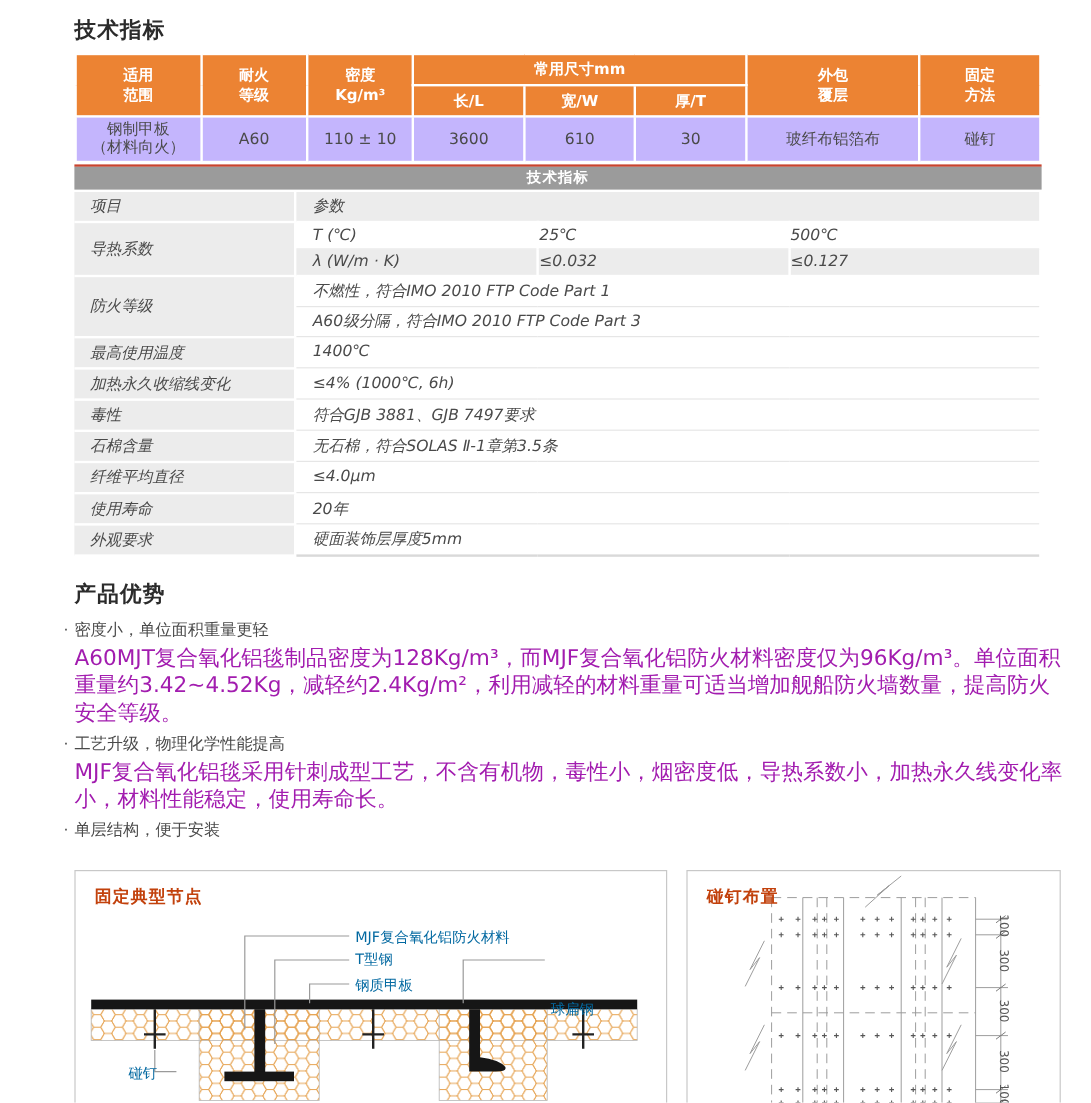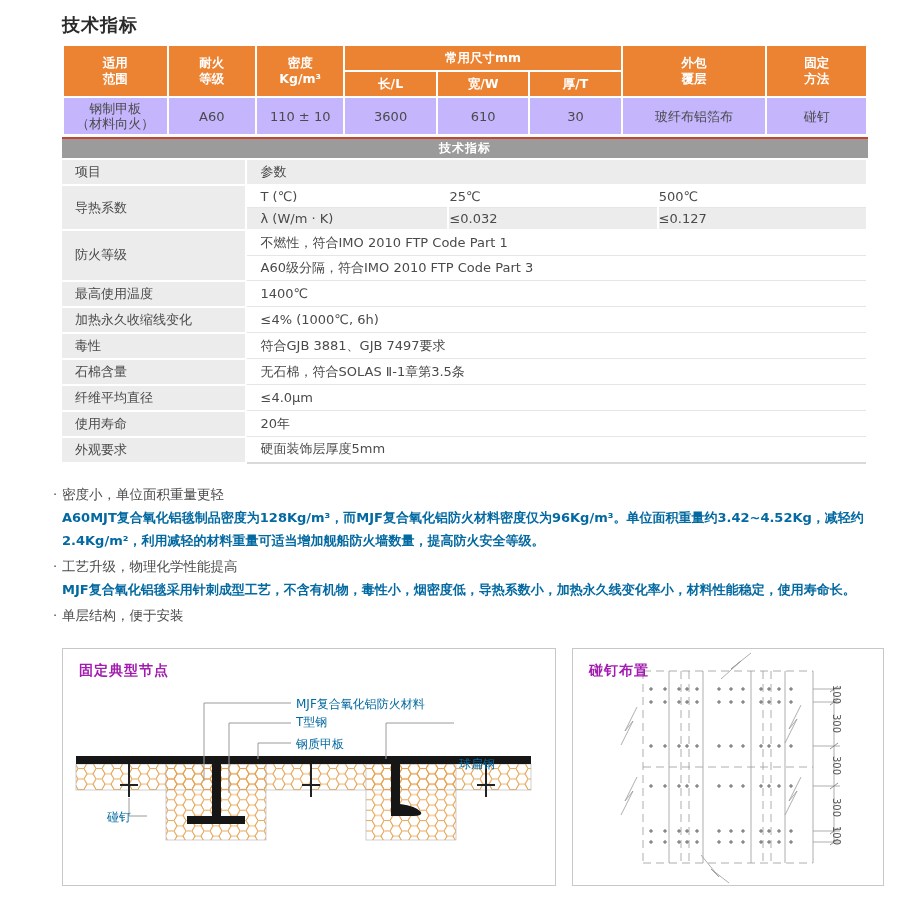--- a/index.html
+++ b/index.html
@@ -25,41 +25,41 @@
     vertical-align:middle; padding:3px 2px; line-height:15px; border:2px solid #fff; height:31px;
   }
   .redline { width:806px; height:2px; background:#C9432E; margin-top:1px; }
   .band {
     width:806px; height:19px; background:#9B9B9B; color:#fff; font-size:12px;
     font-weight:bold; text-align:center; line-height:19px; letter-spacing:1px;
   }
 
   
   table.param { width:806px; border-collapse:collapse; table-layout:fixed; margin-top:2px; border-bottom:2px solid #D9D9D9; }
-  table.param td { font-size:13px; color:#4a4a4a; vertical-align:middle; height:20px; padding:3px 6px 3px 14px; border:1px solid #E6E6E6; border-left:none; border-right:2px solid #fff; border-top:none; }
+  table.param td { font-size:13px; color:#4a4a4a; vertical-align:middle; height:20px; padding:3px 6px 3px 14px; border:1px solid #E6E6E6; border-left:none; border-right:2px solid #fff; border-top:none;font-style:italic; }
   table.param td.g { background:#ECECEC; border-bottom:2px solid #fff; }
   table.param td.lbl { padding-left:13px; }
   table.param td.c { padding-left:0; }
   table.param td.w { background:#fff; }
 
   
   .adv { width:824px; margin-top:19px; }
   .adv-item { position:relative; margin-top:3px; }
   .adv-head { position:relative; font-size:13.5px; line-height:23px; color:#4a4a4a; }
   .bullet { position:absolute; left:-9px; top:0; font-size:13px; color:#4a4a4a; }
-  .adv-body { font-size:13px; line-height:23px; color:#0369a1;font-weight:bold; }
+  .adv-body { font-size:18px; line-height:23px; color:#a21caf; }
 
   
   .struct { margin-top:21px; }
   .diagrams { display:flex; gap:16px; margin-top:8px; }
   .dbox { position:relative; background:#fff; border:1px solid #C8C8C8; }
   .dbox.left  { width:494px; height:238px; }
   .dbox.right { width:312px; height:238px; }
   .dbox svg { position:absolute; left:0; top:0; }
-  .dtitle { position:absolute; left:16px; top:13px; font-size:14px; font-weight:bold; color:#a21caf; letter-spacing:1px; }
+  .dtitle { position:absolute; left:16px; top:13px; font-size:14px; font-weight:bold; color:#c2410c; letter-spacing:1px; }
   .dlabel { position:absolute; font-size:12px; color:#0369a1; white-space:nowrap; }
   .dim { position:absolute; left:250px; width:26px; text-align:center; font-size:10px; color:#555;
          transform:rotate(90deg); transform-origin:center; }
 </style>
 </head>
 <body>
 
 <div class="page">
 
   <div class="content">
@@ -170,20 +170,21 @@
         </tr>
         <tr>
           <td class="g lbl">外观要求</td>
           <td class="w" colspan="3">硬面装饰层厚度5mm</td>
         </tr>
       </tbody>
     </table>
   </div>
 
   <div class="adv">
+    <h2 class="sec-title">产品优势</h2>
 
     <div class="adv-item">
       <div class="adv-head">
         <span class="bullet">·</span>
         <span>密度小，单位面积重量更轻</span>
       </div>
       <div class="adv-body">A60MJT复合氧化铝毯制品密度为128Kg/m³，而MJF复合氧化铝防火材料密度仅为96Kg/m³。单位面积重量约3.42~4.52Kg，减轻约2.4Kg/m²，利用减轻的材料重量可适当增加舰船防火墙数量，提高防火安全等级。</div>
     </div>
 
     <div class="adv-item">

